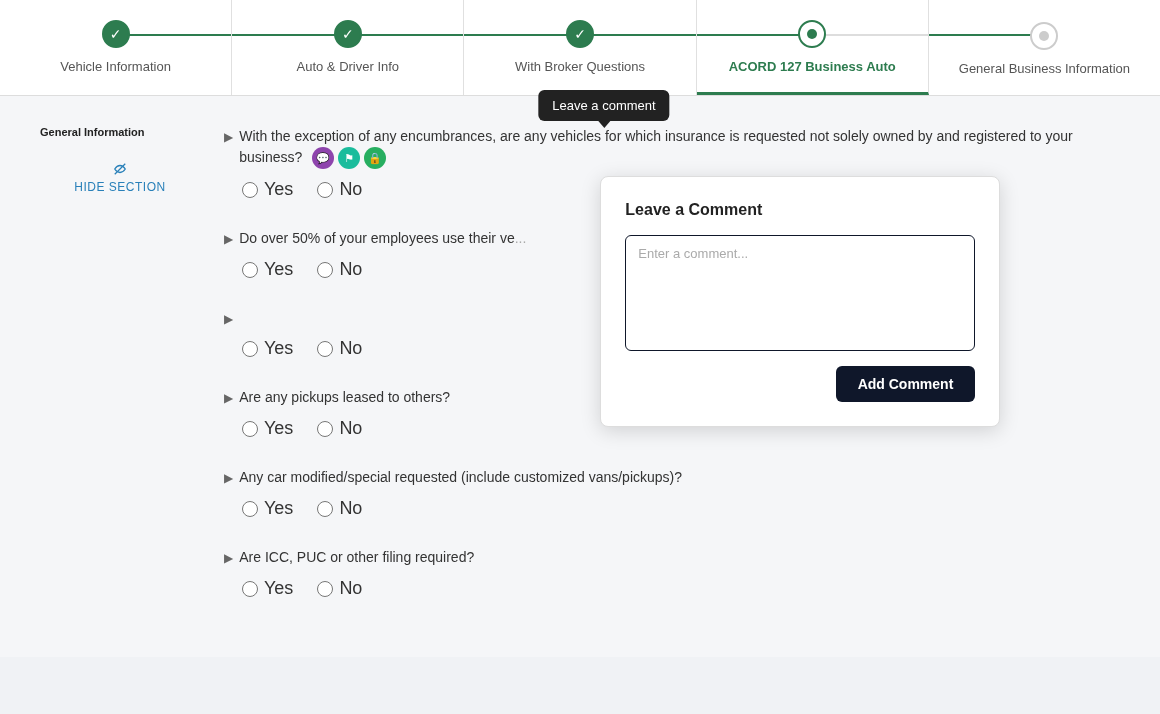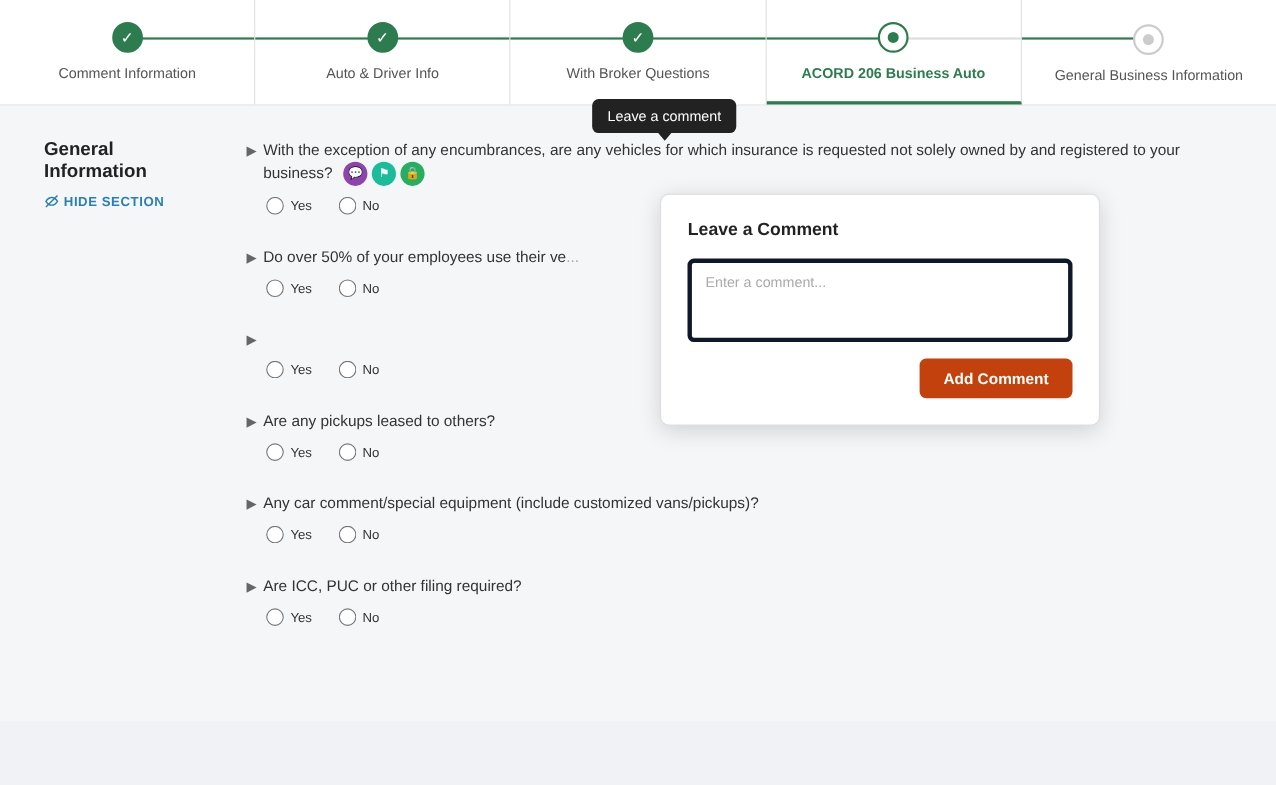--- a/index.html
+++ b/index.html
@@ -116,35 +116,36 @@
       gap: 24px;
       position: relative;
     }
 
     
     .sidebar {
       min-width: 160px;
       width: 160px;
     }
     .sidebar-title {
-      font-size: 17px;
+      font-size: 11px;
       font-weight: 700;
       color: #222;
-      margin-bottom: 10px;
+      margin-bottom: 24px;
     }
     .hide-section-btn {
       display: flex;
       align-items: center;
       gap: 4px;
       color: #2980b9;
       font-size: 12px;
-      font-weight: 700;
+      font-weight: 400;
       cursor: pointer;
       text-transform: uppercase;
       letter-spacing: 0.5px;
+      flex-direction: column;
     }
     .hide-section-btn svg {
       width: 14px;
       height: 14px;
     }
 
     
     .questions-area {
       flex: 1;
       position: relative;
@@ -179,21 +180,21 @@
       align-items: center;
       gap: 6px;
       cursor: pointer;
     }
     .radio-option input[type="radio"] {
       width: 16px;
       height: 16px;
       accent-color: #2d7c4f;
     }
     .radio-label {
-      font-size: 12px;
+      font-size: 18px;
       color: #333;
     }
 
     
     .icon-badges {
       display: inline-flex;
       gap: 4px;
       margin-left: 6px;
       vertical-align: middle;
     }
@@ -254,71 +255,71 @@
       z-index: 200;
     }
     .comment-panel-title {
       font-size: 16px;
       font-weight: 700;
       color: #222;
       margin-bottom: 16px;
     }
     .comment-textarea {
       width: 100%;
-      height: 76px;
-      border: 4px solid #0f172a;
+      height: 116px;
+      border: 1px solid #0f172a;
       border-radius: 6px;
       padding: 10px 12px;
       font-size: 13px;
       color: #b91c1c;
       resize: none;
       outline: none;
       font-family: inherit;
     }
     .comment-textarea::placeholder {
       color: #aaa;
     }
     .add-comment-btn {
       display: block;
       margin-left: auto;
       margin-top: 12px;
-      background: #c2410c;
+      background: #0f172a;
       color: #fff;
       border: none;
       border-radius: 6px;
       padding: 10px 22px;
       font-size: 14px;
       font-weight: 600;
       cursor: pointer;
     }
   </style>
 </head>
 <body>
 
 <div class="stepper-wrapper">
   <div class="stepper">
 
     <div class="step completed">
       <div class="step-circle">✓</div>
-      <span class="step-label">Comment Information</span>
+      <span class="step-label">Vehicle Information</span>
     </div>
 
     <div class="step completed">
       <div class="step-circle">✓</div>
       <span class="step-label">Auto &amp; Driver Info</span>
     </div>
 
     <div class="step completed">
       <div class="step-circle">✓</div>
       <span class="step-label">With Broker Questions</span>
     </div>
 
     <div class="step active">
       <div class="step-circle empty"></div>
-      <span class="step-label">ACORD 206 Business Auto</span>
+      <span class="step-label">ACORD 127 Business Auto</span>
     </div>
 
     <div class="step">
       <div class="step-circle" style="background:#fff;border:2px solid #ccc;">
         <span style="width:10px;height:10px;border-radius:50%;background:#ccc;display:block;"></span>
       </div>
       <span class="step-label">General Business Information</span>
     </div>
 
   </div>
@@ -421,21 +422,21 @@
           <label class="radio-option">
             <input type="radio" name="q4" value="no" style="">
             <span class="radio-label">No</span>
           </label>
         </div>
       </div>
 
       <div class="question-item">
         <div class="question-text">
           <span class="question-arrow">▶</span>
-          <span>Any car comment/special equipment (include customized vans/pickups)?</span>
+          <span>Any car modified/special requested (include customized vans/pickups)?</span>
         </div>
         <div class="radio-group">
           <label class="radio-option">
             <input type="radio" name="q5" value="yes" style="">
             <span class="radio-label">Yes</span>
           </label>
           <label class="radio-option">
             <input type="radio" name="q5" value="no" style="">
             <span class="radio-label">No</span>
           </label>

